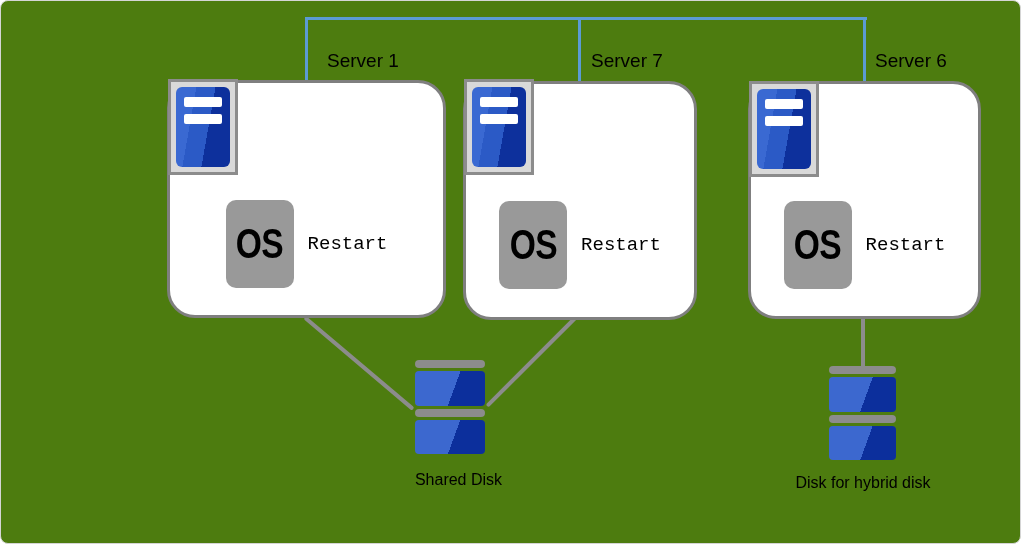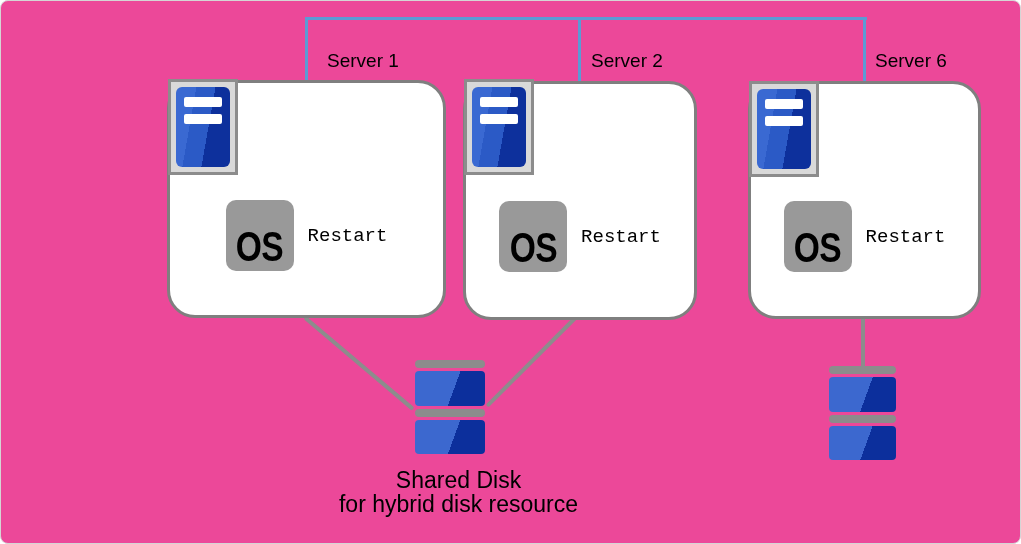--- a/index.html
+++ b/index.html
@@ -1,17 +1,17 @@
 <!DOCTYPE html>
 <html style="--network-line: #5B9BD5; --connector-line: #8C8C8C; --box-border: #7F7F7F; --canvas-border: #D5D5D5; --server-icon-bg: #D9D9D9; --server-icon-border: #8C8C8C; --tower-blue-light: #3A69D2; --tower-blue-dark: #0D309C; --os-badge-bg: #999999; --disk-cap: #8C8C8C; --disk-blue-light: #3C68CF; --disk-blue-dark: #0C2F9C;"><head>
 <meta charset="utf-8">
 <style>
   html,body{margin:0;padding:0;background:#fff;}
   body{font-family:"Liberation Sans","DejaVu Sans",sans-serif;color:#000;}
-  .canvas{position:relative;width:1019px;height:542px;background:#ec4899;
+  .canvas{position:relative;width:1019px;height:542px;background:#4d7c0f;
     border:1px solid var(--canvas-border,#d5d5d5);border-radius:8px;overflow:hidden;}
 
   
   .net{position:absolute;background:var(--network-line,#5b9bd5);}
   .net-h{left:304px;top:16px;width:562px;height:3px;}
   .net-v{width:3px;top:16px;height:68px;}
   .net-v1{left:304px;}
   .net-v2{left:577px;}
   .net-v3{left:862px;}
 
@@ -43,56 +43,56 @@
   .si2{left:463px;top:78px;}
   .si3{left:748px;top:80px;}
   .tower{width:100%;height:100%;border-radius:6px;
     background:linear-gradient(100deg,var(--tower-blue-light,#3a69d2) 30%,#2b5ac6 30%,#2b5ac6 58%,var(--tower-blue-dark,#0d309c) 58%);
     box-sizing:border-box;padding-top:10px;}
   .bay{width:38px;height:10px;background:#fff;border-radius:2px;margin:0 auto 7px auto;}
 
   
   .os-row{position:absolute;top:117px;left:0;right:0;display:flex;align-items:center;
     justify-content:center;gap:14px;}
-  .os-badge{width:68px;height:71px;border-radius:10px;background:var(--os-badge-bg,#999999);
-    display:flex;align-items:flex-end;justify-content:center;
+  .os-badge{width:68px;height:88px;border-radius:10px;background:var(--os-badge-bg,#999999);
+    display:flex;align-items:center;justify-content:center;
     font-size:42px;font-weight:bold;letter-spacing:-1px;transform:none;}
   .os-badge span{display:inline-block;transform:scaleX(.8);}
   .restart-label{font-size:19px;font-family:Liberation Mono, monospace;}
 
   
   .disk{position:absolute;display:flex;flex-direction:column;gap:3px;}
   .disk-shared{left:414px;top:359px;width:70px;}
   .disk-hybrid{left:828px;top:365px;width:67px;}
   .disk-cap{height:8px;border-radius:4px;background:var(--disk-cap,#8c8c8c);}
   .disk-platter{height:35px;border-radius:4px;
     background:linear-gradient(110deg,var(--disk-blue-light,#3c68cf) 55%,var(--disk-blue-dark,#0c2f9c) 55%);}
   .disk-platter.short{height:34px;}
 
   
-  .disk-label{position:absolute;text-align:center;font-size:23px;line-height:24px;}
+  .disk-label{position:absolute;text-align:center;font-size:16px;line-height:24px;}
   .dl-shared{left:325px;top:467px;width:265px;}
   .dl-hybrid{left:738px;top:470px;width:248px;}
 </style>
 </head>
 <body>
 
 <div class="canvas">
 
   <div class="net net-h"></div>
   <div class="net net-v net-v1"></div>
   <div class="net net-v net-v2"></div>
   <div class="net net-v net-v3"></div>
 
   <div class="conn conn-a"></div>
   <div class="conn conn-b"></div>
   <div class="conn conn-c"></div>
 
   <div class="server-label sl1">Server 1</div>
-  <div class="server-label sl2">Server 2</div>
+  <div class="server-label sl2">Server 7</div>
   <div class="server-label sl3">Server 6</div>
 
   <div class="server-box sb1">
     <div class="os-row">
       <div class="os-badge">
           <span>OS</span>
         </div>
       <div class="restart-label">Restart</div>
     </div>
   </div>
@@ -141,18 +141,18 @@
 
   <div class="disk disk-hybrid">
     <div class="disk-cap"></div>
     <div class="disk-platter"></div>
     <div class="disk-cap"></div>
     <div class="disk-platter short"></div>
   </div>
 
   <div class="disk-label dl-shared">
     <div>Shared Disk</div>
-    <div>for hybrid disk resource</div>
   </div>
   <div class="disk-label dl-hybrid">
+    <div>Disk for hybrid disk</div>
   </div>
 
 </div>
 
 </body></html>

